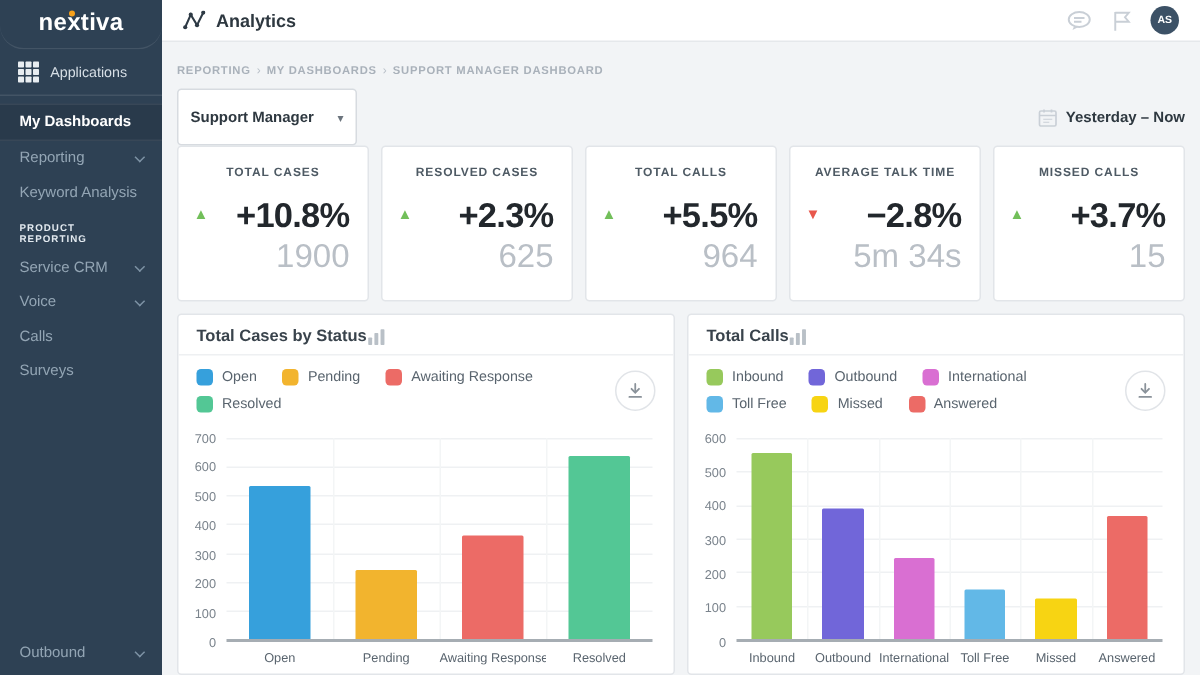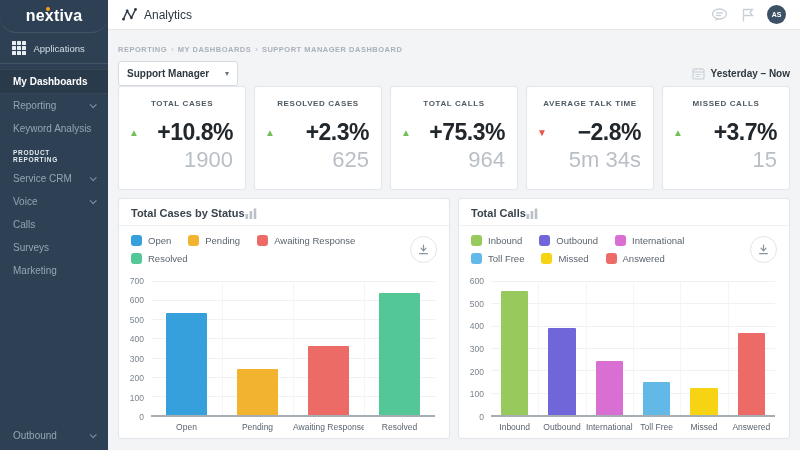--- a/index.html
+++ b/index.html
@@ -17,31 +17,31 @@
   .side-nav { padding-top:5px; flex:1; }
   .side-item { display:flex; align-items:center; justify-content:space-between; padding:6px 13px; font-size:10px; cursor:pointer; color:#93A5B4; }
   .side-item.active { color:#FFFFFF; font-weight:bold; background:rgba(0,0,0,0.10); border-top:1px solid rgba(255,255,255,0.07); border-bottom:1px solid rgba(255,255,255,0.07); }
   .side-header { padding:9px 13px 4px; font-size:6.5px; font-weight:bold; letter-spacing:0.7px; color:#E2E9EF; }
   .chev { width:5px; height:5px; border-right:1.5px solid #7E93A5; border-bottom:1.5px solid #7E93A5; transform:rotate(45deg) translateY(-1px); display:inline-block; }
   .settings-row { position:absolute; bottom:0; left:0; right:0; padding:9px 13px; display:flex; align-items:center; justify-content:space-between; font-size:10px; cursor:pointer; }
 
   
   .main { flex:1; display:flex; flex-direction:column; min-width:0; }
   .topbar { height:30px; background:#FFFFFF; border-bottom:1px solid #E5E8EB; display:flex; align-items:center; justify-content:space-between; padding:0 14px; }
-  .h-left { display:flex; align-items:center; gap:7px; font-size:12px; font-weight:normal; color:#2E3840; }
+  .h-left { display:flex; align-items:center; gap:7px; font-size:12px; font-weight:bold; color:#2E3840; }
   .h-right { display:flex; align-items:center; gap:13px; }
   .h-icon { display:flex; cursor:pointer; }
   .avatar { width:19px; height:19px; border-radius:50%; background:#3C5166; color:#FFFFFF; font-size:7px; font-weight:bold; display:flex; align-items:center; justify-content:center; cursor:pointer; }
 
   .content { flex:1; padding:7px 10px 0; }
   .bc-row { margin-top:1px; }
   .bc-item { font-size:7.5px; letter-spacing:0.5px; color:#A9B1BA; font-weight:bold; cursor:pointer; }
   .bc-sep { font-size:8px; color:#B9C0C8; margin:0 4px; }
   .select-row { display:flex; align-items:center; justify-content:space-between; margin-top:5px; }
-  .select { width:120px; height:25px; background:#FFFFFF; border:1px solid #D7DBE0; border-radius:3px; display:flex; align-items:center; justify-content:space-between; padding:0 8px; font-size:10px; font-weight:bold; color:#2E3840; cursor:pointer; }
+  .select { width:120px; height:38px; background:#FFFFFF; border:1px solid #D7DBE0; border-radius:3px; display:flex; align-items:center; justify-content:space-between; padding:0 8px; font-size:10px; font-weight:bold; color:#2E3840; cursor:pointer; }
   .caret { color:#6B747D; font-size:8px; }
   .date-range { display:flex; align-items:center; gap:6px; font-size:10px; font-weight:bold; color:#2E3840; cursor:pointer; }
 
   
   .card { background:#FFFFFF; border:1px solid #E2E5E9; border-radius:3px; }
   .kpi-row { display:grid; grid-template-columns:repeat(5,1fr); gap:8px; margin-top:0; }
   .kpi { height:104px; }
   .kpi-title { text-align:center; font-size:8px; font-weight:bold; letter-spacing:0.6px; color:#4E5A64; margin-top:12px; }
   .kpi-mid { display:flex; align-items:center; padding:0 12px 0 10px; margin-top:11px; }
   .kpi-tri { font-size:10px; line-height:1; }
@@ -112,23 +112,20 @@
       <div class="side-item">
         <span>Voice</span>
         <span class="chev"></span>
       </div>
       <div class="side-item">
         <span>Calls</span>
       </div>
       <div class="side-item">
         <span>Surveys</span>
       </div>
-      <div class="side-item">
-        <span>Marketing</span>
-      </div>
     </nav>
   <div class="settings-row">
     <span>Outbound</span>
     <span class="chev"></span>
   </div>
 </aside>
 
 <div class="main">
   <header class="topbar">
     <div class="h-left">
@@ -197,21 +194,21 @@
       <span class="kpi-tri" style="color: rgb(114, 191, 90);">▲</span>
       <span class="kpi-change">+2.3%</span>
     </div>
     <div class="kpi-value">625</div>
   </section>
 
   <section class="card kpi">
     <div class="kpi-title">TOTAL CALLS</div>
     <div class="kpi-mid">
       <span class="kpi-tri" style="color: rgb(114, 191, 90);">▲</span>
-      <span class="kpi-change">+75.3%</span>
+      <span class="kpi-change">+5.5%</span>
     </div>
     <div class="kpi-value">964</div>
   </section>
 
   <section class="card kpi">
     <div class="kpi-title">AVERAGE TALK TIME</div>
     <div class="kpi-mid">
       <span class="kpi-tri" style="color: rgb(232, 87, 76);">▼</span>
       <span class="kpi-change">−2.8%</span>
     </div>

